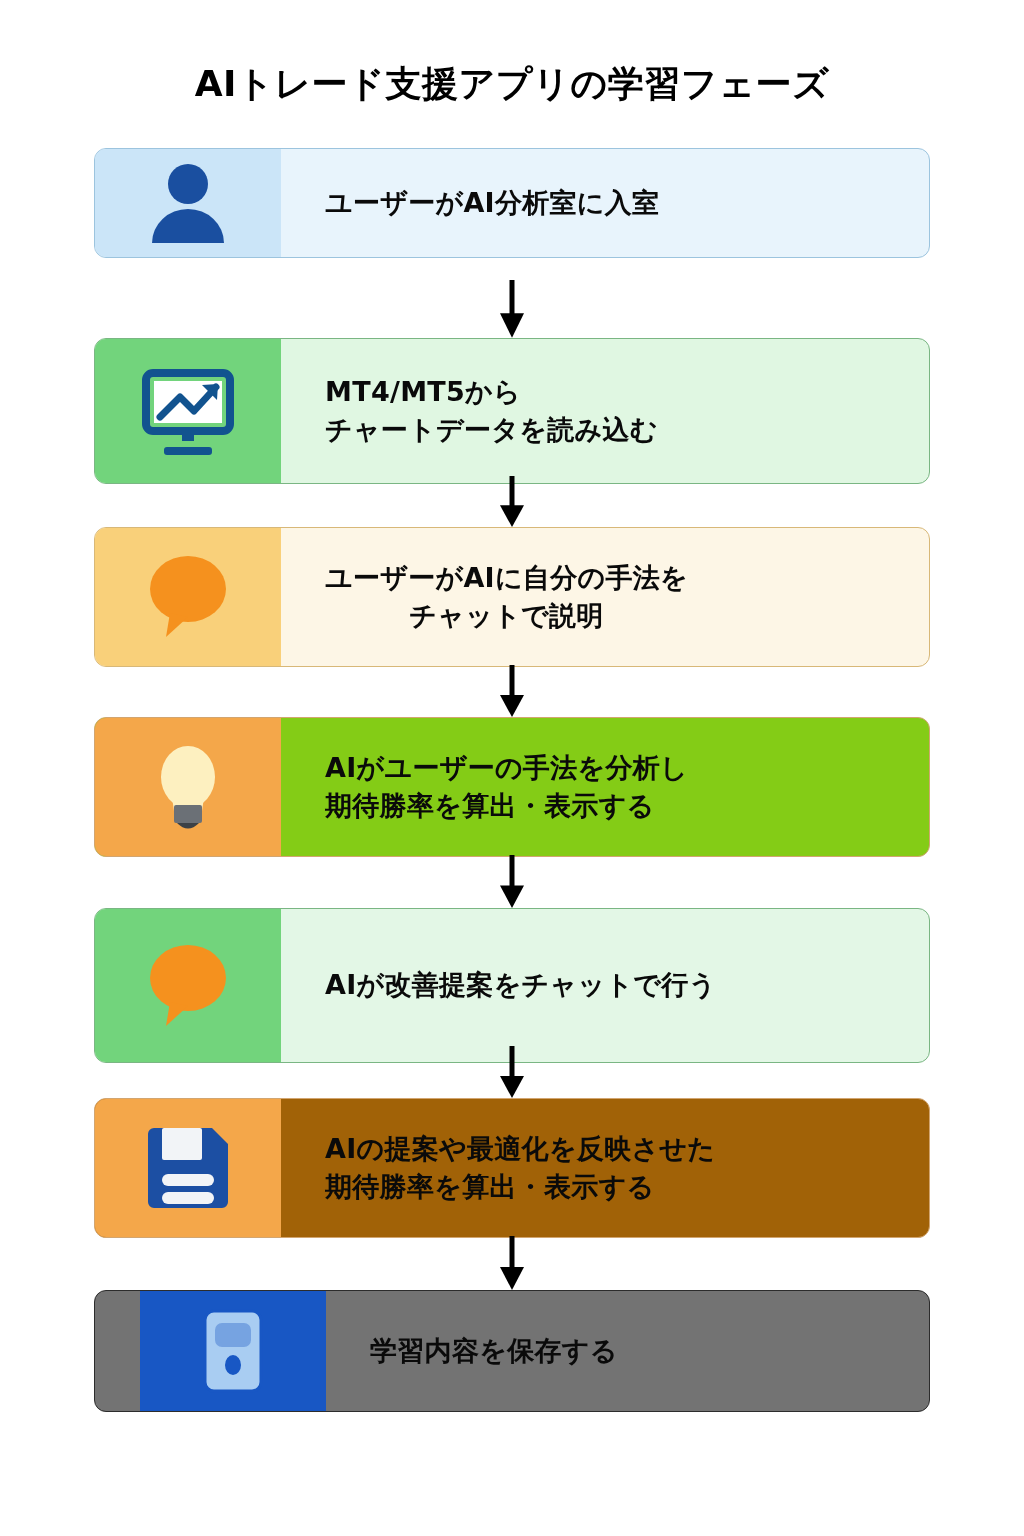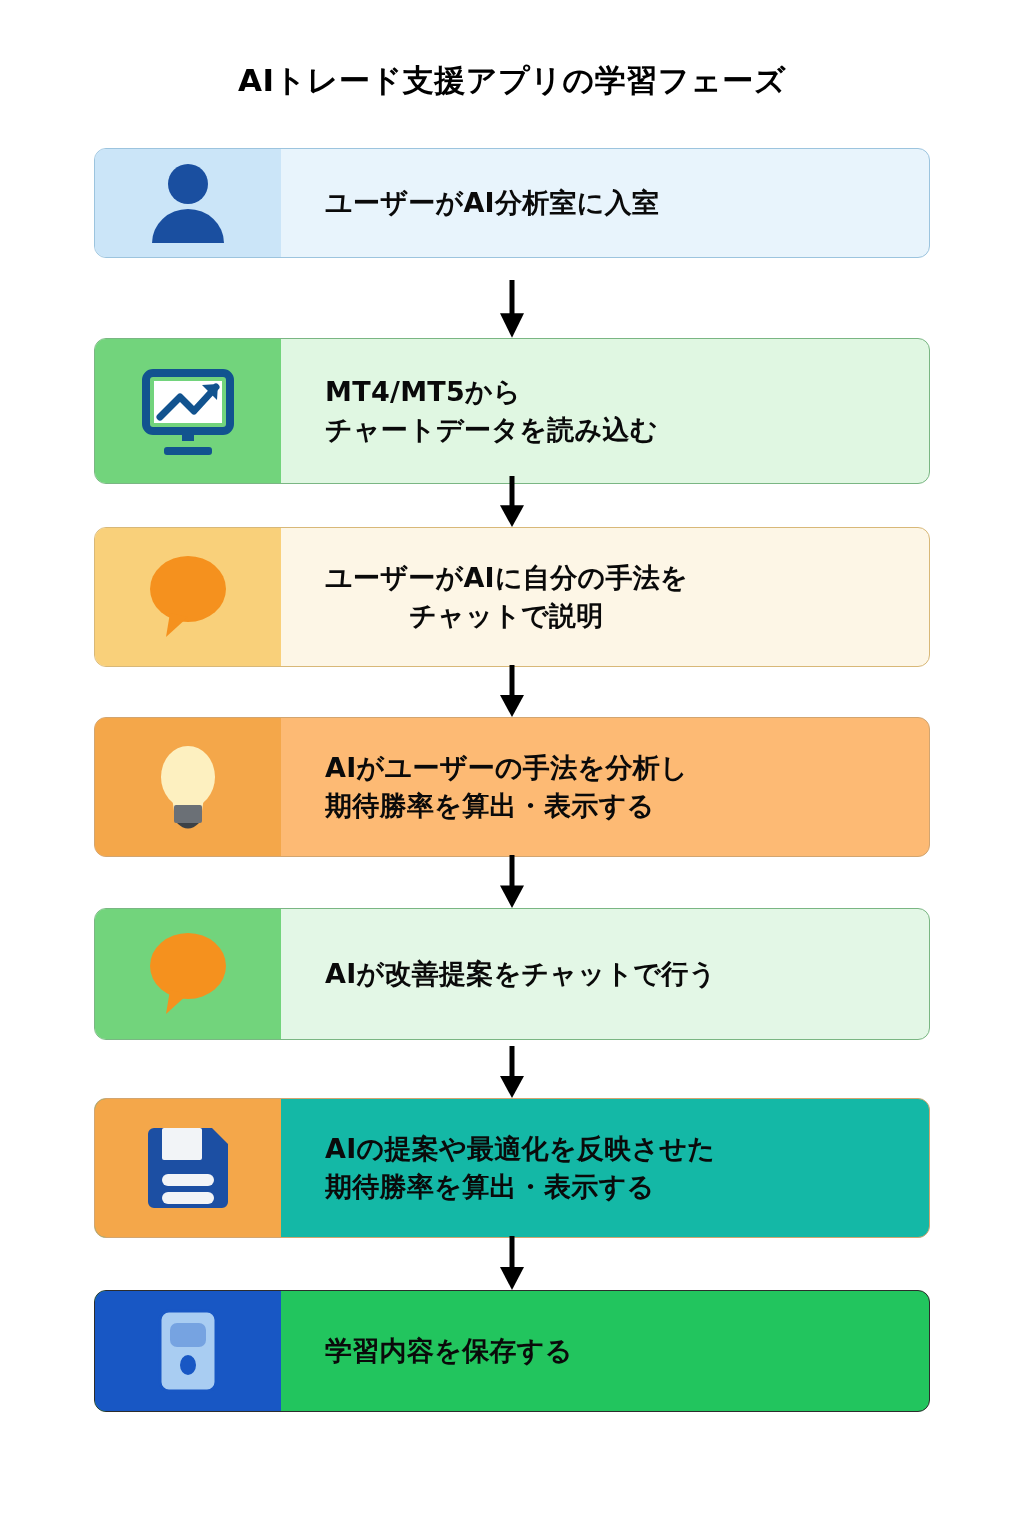--- a/index.html
+++ b/index.html
@@ -22,21 +22,21 @@
     box-sizing: border-box;
   }
 
   
   #diagram-title {
     position: absolute;
     top: 62px;
     left: 0;
     width: 1024px;
     text-align: center;
-    font-size: 31px;
+    font-size: 36px;
     font-weight: 900;
     color: #000000;
     letter-spacing: 0.5px;
     line-height: 1.2;
     white-space: nowrap;
     font-family: "DejaVu Sans", "Liberation Sans", sans-serif;
   }
 
   
   .step-row {
@@ -142,66 +142,66 @@
               <ellipse cx="52" cy="44" rx="38" ry="33" fill="#f5911e"></ellipse>
               <path d="M34 68 L30 92 L52 72 Z" fill="#f5911e"></path>
             </svg>
           </span>
         </div>
         <div class="step-text-cell">
           <div class="step-label">ユーザーがAIに自分の手法を
 チャットで説明</div>
         </div>
       </div>
-      <div class="step-row" style="top: 717px; height: 140px; background: #fdba74; border: 1px solid rgb(210, 165, 112);">
+      <div class="step-row" style="top: 717px; height: 140px; background: #84cc16; border: 1px solid rgb(210, 165, 112);">
         <div class="step-icon-cell" style="background: rgb(244, 167, 74);">
           <span>
             <svg class="icon-art" viewBox="0 0 104 104" xmlns="http://www.w3.org/2000/svg">
               <ellipse cx="52" cy="42" rx="27" ry="31" fill="#fdf0c0"></ellipse>
               <path d="M36 62 q16 16 32 0 L66 76 L38 76 Z" fill="#fdf0c0"></path>
               <rect x="38" y="70" width="28" height="18" rx="2" fill="#6b7076"></rect>
               <path d="M41 88 q11 11 22 0 Z" fill="#3c4146"></path>
             </svg>
           </span>
         </div>
         <div class="step-text-cell">
           <div class="step-label">AIがユーザーの手法を分析し
 期待勝率を算出・表示する</div>
         </div>
       </div>
-      <div class="step-row" style="top: 908px; height: 132px; background: rgb(227, 247, 230); border: 1px solid rgb(122, 182, 131);">
+      <div class="step-row" style="top: 908px; height: 155px; background: rgb(227, 247, 230); border: 1px solid rgb(122, 182, 131);">
         <div class="step-icon-cell" style="background: rgb(114, 212, 124);">
           <span>
             <svg class="icon-art" viewBox="0 0 104 104" xmlns="http://www.w3.org/2000/svg">
               <ellipse cx="52" cy="44" rx="38" ry="33" fill="#f5911e"></ellipse>
               <path d="M34 68 L30 92 L52 72 Z" fill="#f5911e"></path>
             </svg>
           </span>
         </div>
         <div class="step-text-cell">
           <div class="step-label">AIが改善提案をチャットで行う</div>
         </div>
       </div>
-      <div class="step-row" style="top: 1098px; height: 140px; background: #14b8a6; border: 1px solid rgb(210, 165, 112);">
+      <div class="step-row" style="top: 1098px; height: 140px; background: #a16207; border: 1px solid rgb(210, 165, 112);">
         <div class="step-icon-cell" style="background: rgb(244, 167, 74);">
           <span>
             <svg class="icon-art" viewBox="0 0 104 104" xmlns="http://www.w3.org/2000/svg">
               <path d="M12 12 H76 L92 28 V86 a6 6 0 0 1 -6 6 H18 a6 6 0 0 1 -6 -6 V18 a6 6 0 0 1 6 -6 Z" fill="#1c4fa3"></path>
               <rect x="26" y="12" width="40" height="32" rx="2" fill="#f2f4f7"></rect>
               <rect x="26" y="58" width="52" height="12" rx="6" fill="#f2f4f7"></rect>
               <rect x="26" y="76" width="52" height="12" rx="6" fill="#f2f4f7"></rect>
             </svg>
           </span>
         </div>
         <div class="step-text-cell">
           <div class="step-label">AIの提案や最適化を反映させた
 期待勝率を算出・表示する</div>
         </div>
       </div>
-      <div class="step-row" style="top: 1290px; height: 122px; background: #22c55e; border: 1px solid rgb(44, 44, 44);">
+      <div class="step-row" style="top: 1290px; height: 122px; background: #737373; border: 1px solid rgb(44, 44, 44); padding-left: 45px;">
         <div class="step-icon-cell" style="background: rgb(24, 87, 196);">
           <span>
             <svg class="icon-art" viewBox="0 0 104 104" xmlns="http://www.w3.org/2000/svg">
               <rect x="24" y="12" width="56" height="80" rx="9" fill="#a9cdf2" stroke="#1857c4" stroke-width="3"></rect>
               <rect x="36" y="26" width="32" height="20" rx="5" fill="#1857c4" opacity="0.35" stroke="#1857c4" stroke-width="4"></rect>
               <ellipse cx="52" cy="66" rx="8" ry="10" fill="#1857c4"></ellipse>
             </svg>
           </span>
         </div>
         <div class="step-text-cell">

